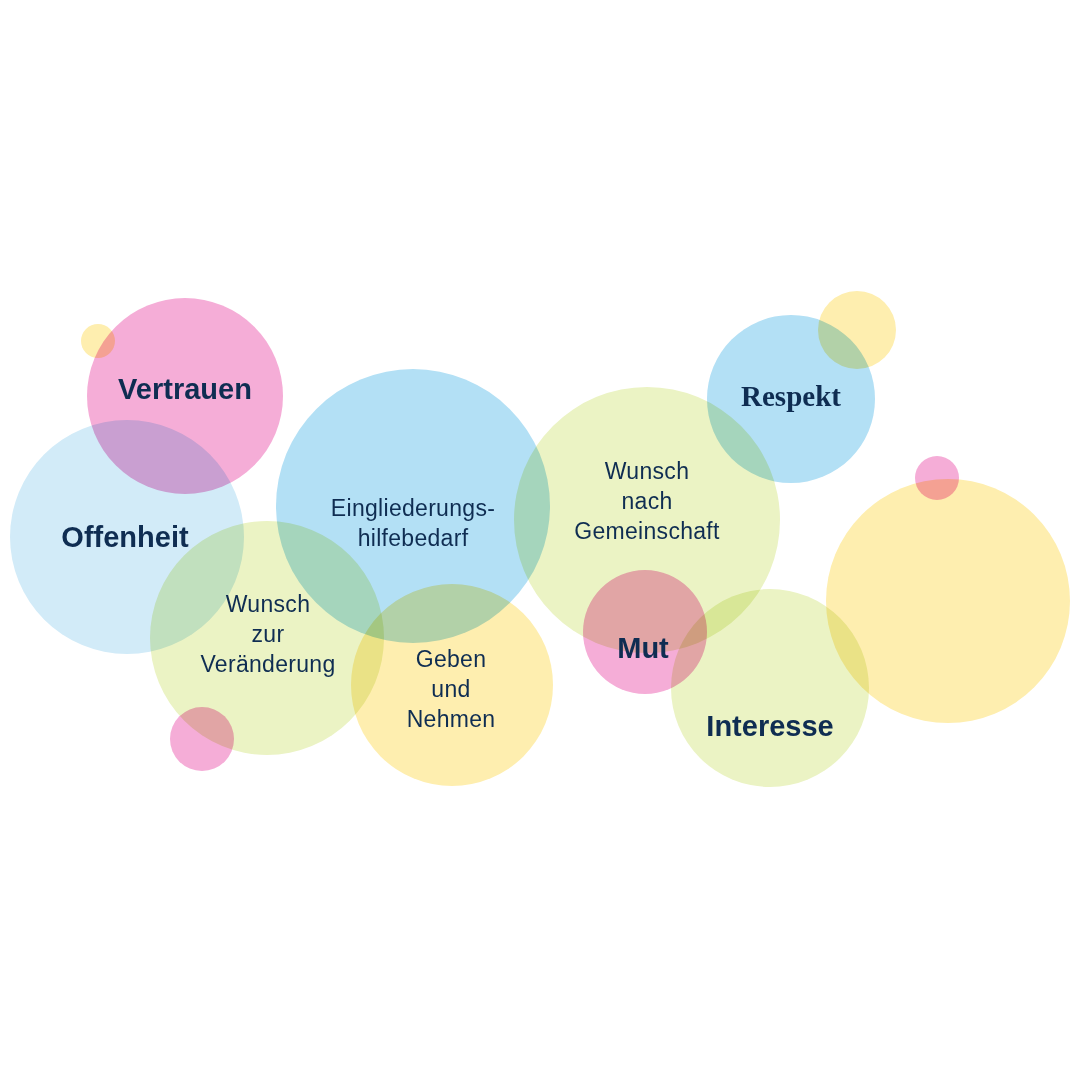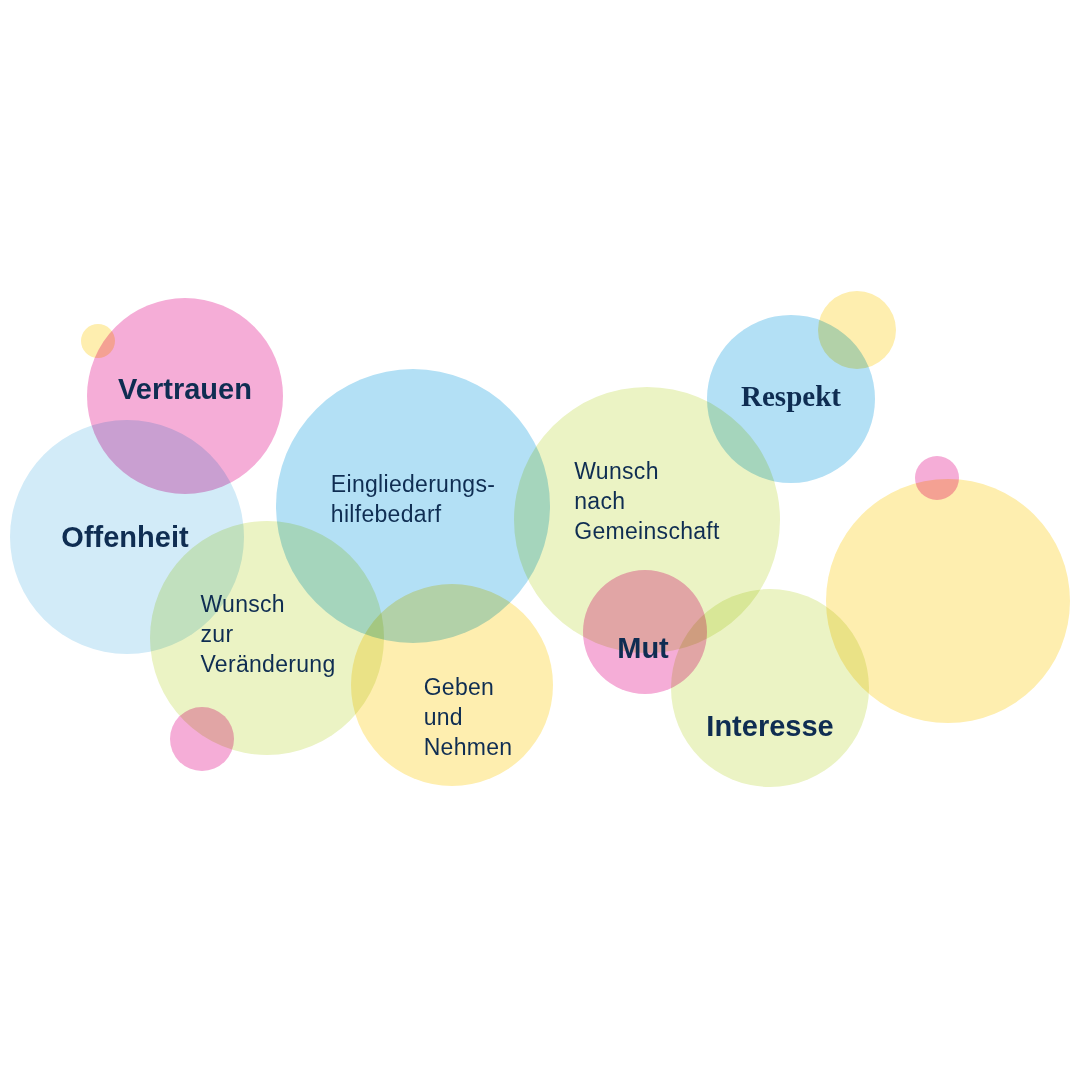--- a/index.html
+++ b/index.html
@@ -1,18 +1,18 @@
 <!DOCTYPE html>
 <html><head>
 <meta charset="utf-8">
 <style>
   html, body { margin:0; padding:0; background:#ffffff; }
   #canvas { position:relative; width:1080px; height:1080px; overflow:hidden; background:#ffffff; font-family:"Liberation Sans", "DejaVu Sans", sans-serif; }
   .bubble { position:absolute; border-radius:50%; mix-blend-mode:multiply; }
-  .label { position:absolute; transform:translate(-50%,-50%); text-align:left; color:#0F2D52; white-space:pre-line; line-height:1.3; }
+  .label { position:absolute; transform:translate(-50%,-50%); text-align:center; color:#0F2D52; white-space:pre-line; line-height:1.3; }
   .label.bold { font-weight:bold; font-size:29px; line-height:1.2; }
   .label.regular { font-size:23px; letter-spacing:0.3px; }
 </style>
 </head>
 <body>
 
 <div id="canvas">
   <div id="bubbles">
       <div class="bubble" style="left: 10px; top: 420px; width: 234px; height: 234px; background: rgb(210, 235, 248);"></div>
       <div class="bubble" style="left: 87px; top: 298px; width: 196px; height: 196px; background: rgb(245, 173, 215);"></div>
@@ -28,23 +28,23 @@
       <div class="bubble" style="left: 671px; top: 589px; width: 198px; height: 198px; background: rgb(235, 243, 196);"></div>
       <div class="bubble" style="left: 826px; top: 479px; width: 244px; height: 244px; background: rgb(254, 238, 175);"></div>
       <div class="bubble" style="left: 915px; top: 456px; width: 44px; height: 44px; background: rgb(245, 173, 215);"></div>
     </div>
 
   <div class="label bold" style="left:125px;top:537px;">Offenheit</div>
   <div class="label bold" style="left:185px;top:389px;">Vertrauen</div>
   <div class="label regular" style="left:268px;top:635px;">Wunsch
 zur
 Veränderung</div>
-  <div class="label regular" style="left:413px;top:500px;">Eingliederungs-
+  <div class="label regular" style="left:413px;top:524px;">Eingliederungs-
 hilfebedarf</div>
-  <div class="label regular" style="left:468px;top:690px;margin-top:28px;">Geben
+  <div class="label regular" style="left:451px;top:690px;">Geben
 und
 Nehmen</div>
   <div class="label regular" style="left:647px;top:502px;">Wunsch
 nach
 Gemeinschaft</div>
   <div class="label bold" style="left:791px;top:396px;font-family:Liberation Serif, serif;">Respekt</div>
   <div class="label bold" style="left:643px;top:648px;">Mut</div>
   <div class="label bold" style="left:770px;top:690px;margin-top:36px;">Interesse</div>
 </div>
 

